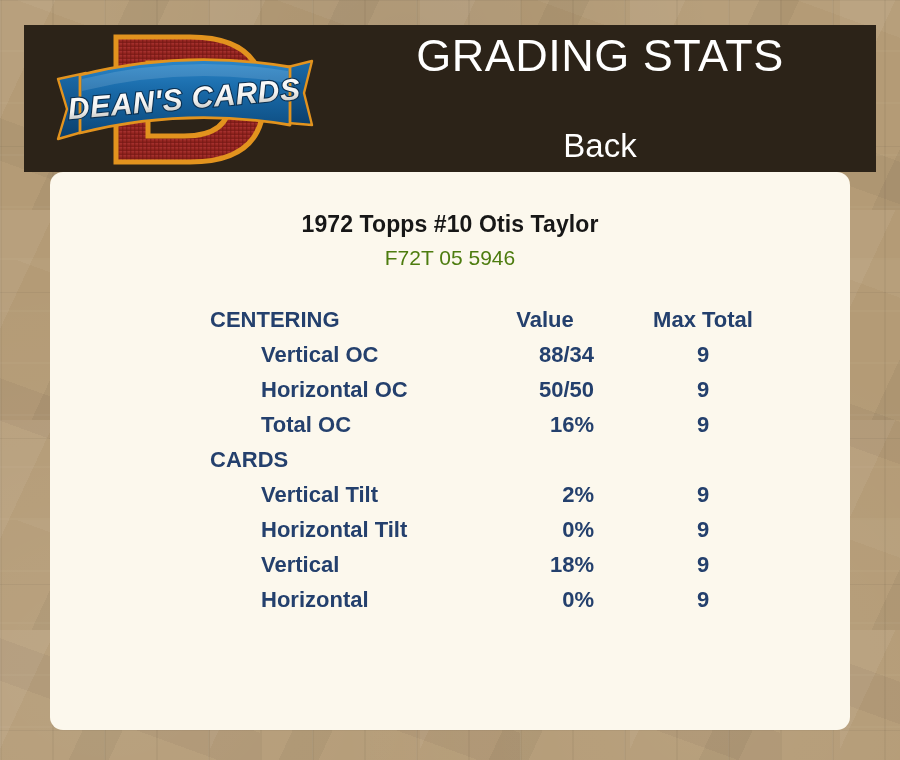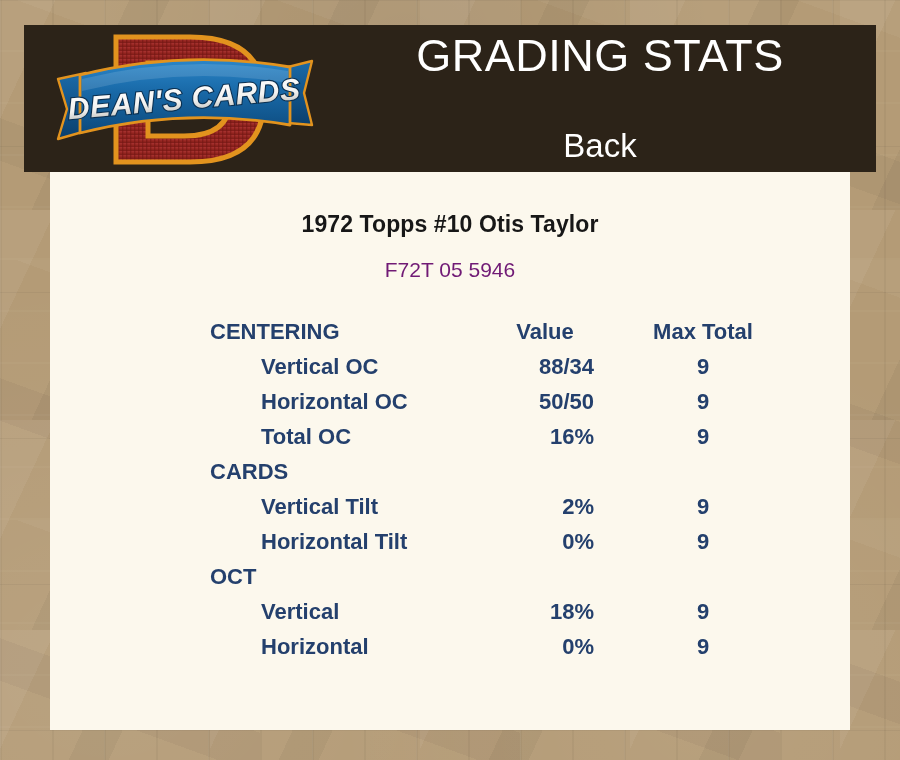--- a/index.html
+++ b/index.html
@@ -103,38 +103,39 @@
 
   
   #content-panel {
     position: absolute;
     left: 50px;
     top: 172px;
     width: 800px;
     height: 558px;
     background: #fcf8ed;
     z-index: 1;
+    border-radius: 13px;
   }
 
   
   #card-heading {
     margin-top: 39px;
     text-align: center;
   }
   #card-title {
     font-size: 23px;
     font-weight: bold;
     color: #171717;
     letter-spacing: 0.1px;
   }
   #card-serial {
     font-size: 21px;
     font-weight: 400;
-    color: #701a75;
-    margin-top: 20px;
+    color: #4d7c0f;
+    margin-top: 8px;
   }
 
   
   #stats-table {
     margin: 32px auto 12px auto;
     width: 684px;
     border-collapse: collapse;
     color: #24406d;
   }
   #stats-table col.c-label { width: 366px; }
@@ -287,25 +288,20 @@
         <tr>
           <td class="row-label">Vertical Tilt</td>
           <td class="row-value">2%</td>
           <td class="row-grade">9</td>
         </tr>
         <tr>
           <td class="row-label">Horizontal Tilt</td>
           <td class="row-value">0%</td>
           <td class="row-grade">9</td>
         </tr>
-        <tr class="section-head">
-          <td class="hdr-section">OCT</td>
-          <td class="hdr-col value-col"></td>
-          <td class="hdr-col grade-col"></td>
-        </tr>
         <tr>
           <td class="row-label">Vertical</td>
           <td class="row-value">18%</td>
           <td class="row-grade">9</td>
         </tr>
         <tr>
           <td class="row-label">Horizontal</td>
           <td class="row-value">0%</td>
           <td class="row-grade">9</td>
         </tr>

